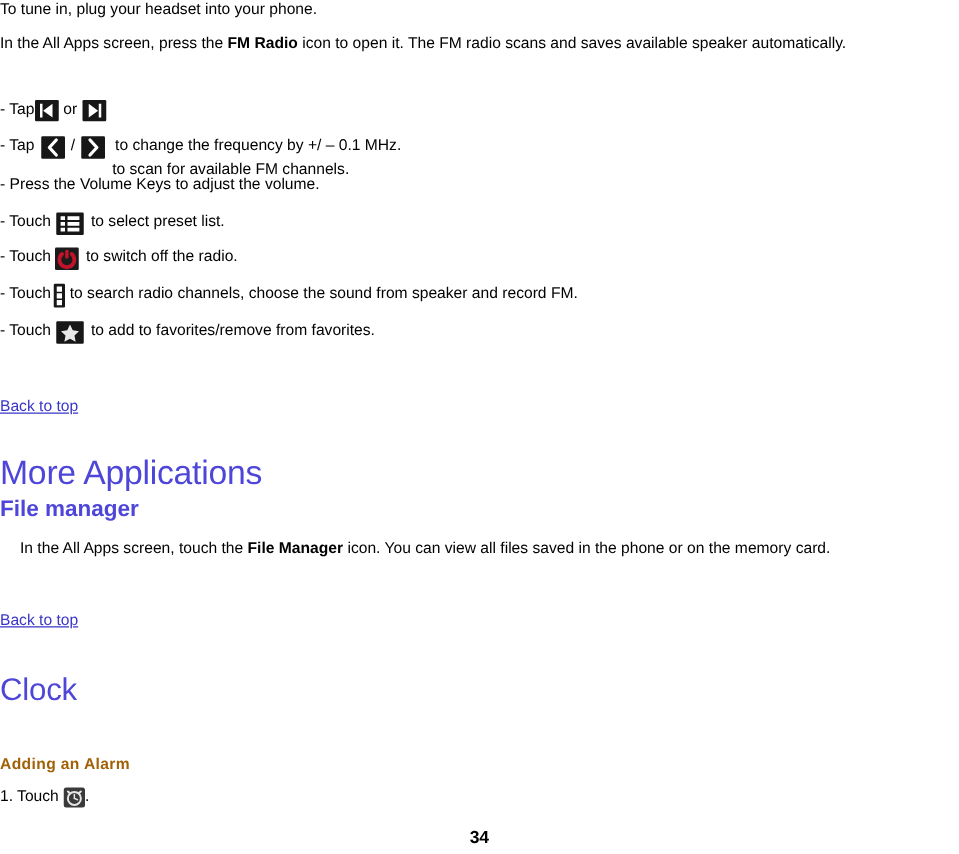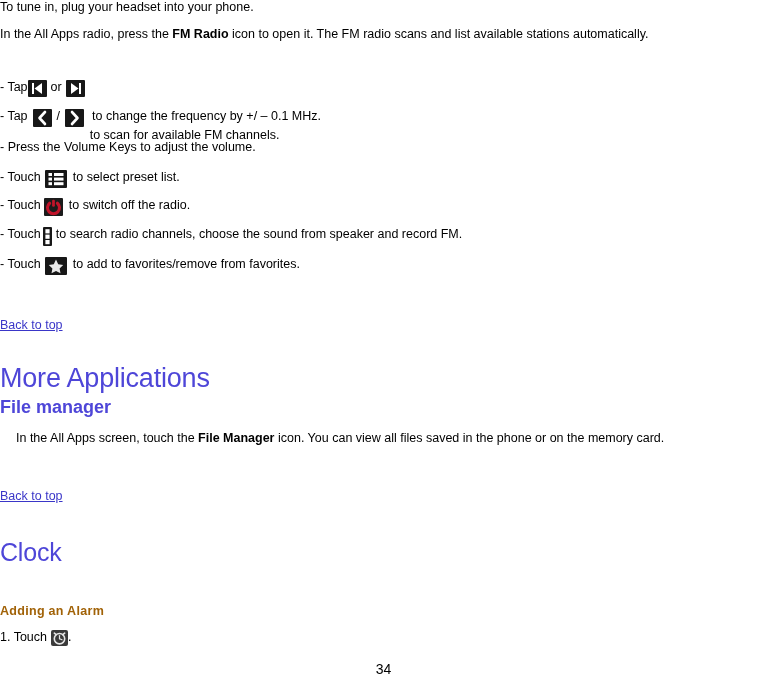--- a/index.html
+++ b/index.html
@@ -90,21 +90,21 @@
     white-space: nowrap;
   }
 
   
   .pagenum {
     position: absolute;
     left: 0;
     width: 767px;
     text-align: center;
     font-size: 14px;
-    font-weight: normal;
+    font-weight: bold;
     color: #000;
   }
 
   
   .ic {
     display: inline-block;
     vertical-align: middle;
     background: #171717;
     position: relative;
     flex: 0 0 auto;
@@ -122,21 +122,21 @@
   .sp { display: inline-block; }
 </style>
 </head>
 <body>
 
 <div class="page">
 
   <div class="body-text" style="left:0; top:0;">To tune in, plug your headset into your phone.</div>
 
   <div class="para-justify" style="top:20px;">
-    <span>In the All Apps radio, press the </span><b>FM Radio</b><span> icon to open it. The FM radio scans and list available stations automatically.</span>
+    <span>In the All Apps screen, press the </span><b>FM Radio</b><span> icon to open it. The FM radio scans and saves available speaker automatically.</span>
   </div>
 
   <div class="bullet-line" style="top:80px;">
     <span class="txt">- Tap </span>
     <span class="ic ic-skip">
       <svg width="19" height="17" viewBox="0 0 19 17" aria-hidden="true">
         <polygon points="14,3 14,14 6.5,8.5" fill="#ffffff"></polygon>
         <rect x="4" y="3" width="2" height="11" fill="#ffffff"></rect>
       </svg>
     </span>

